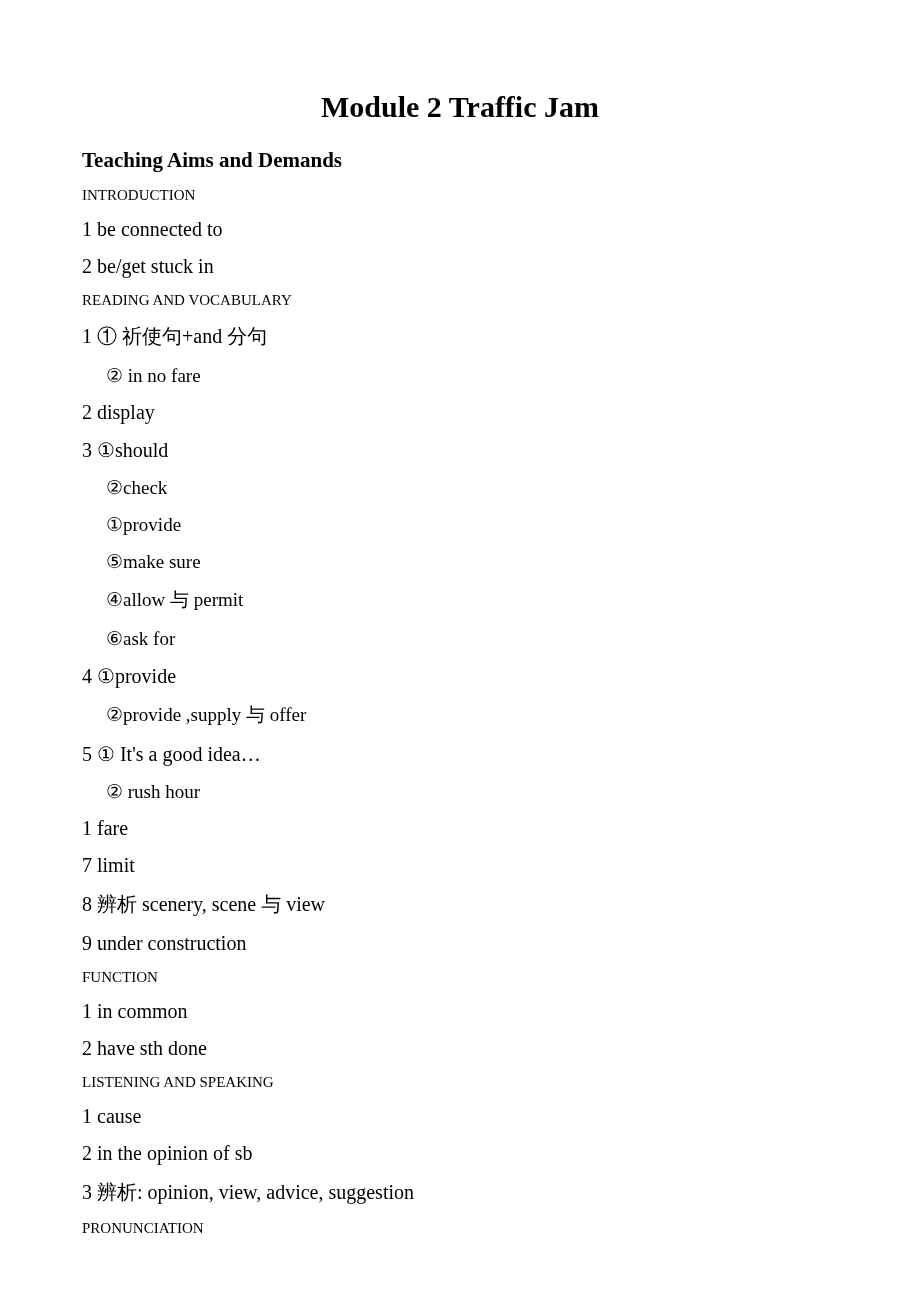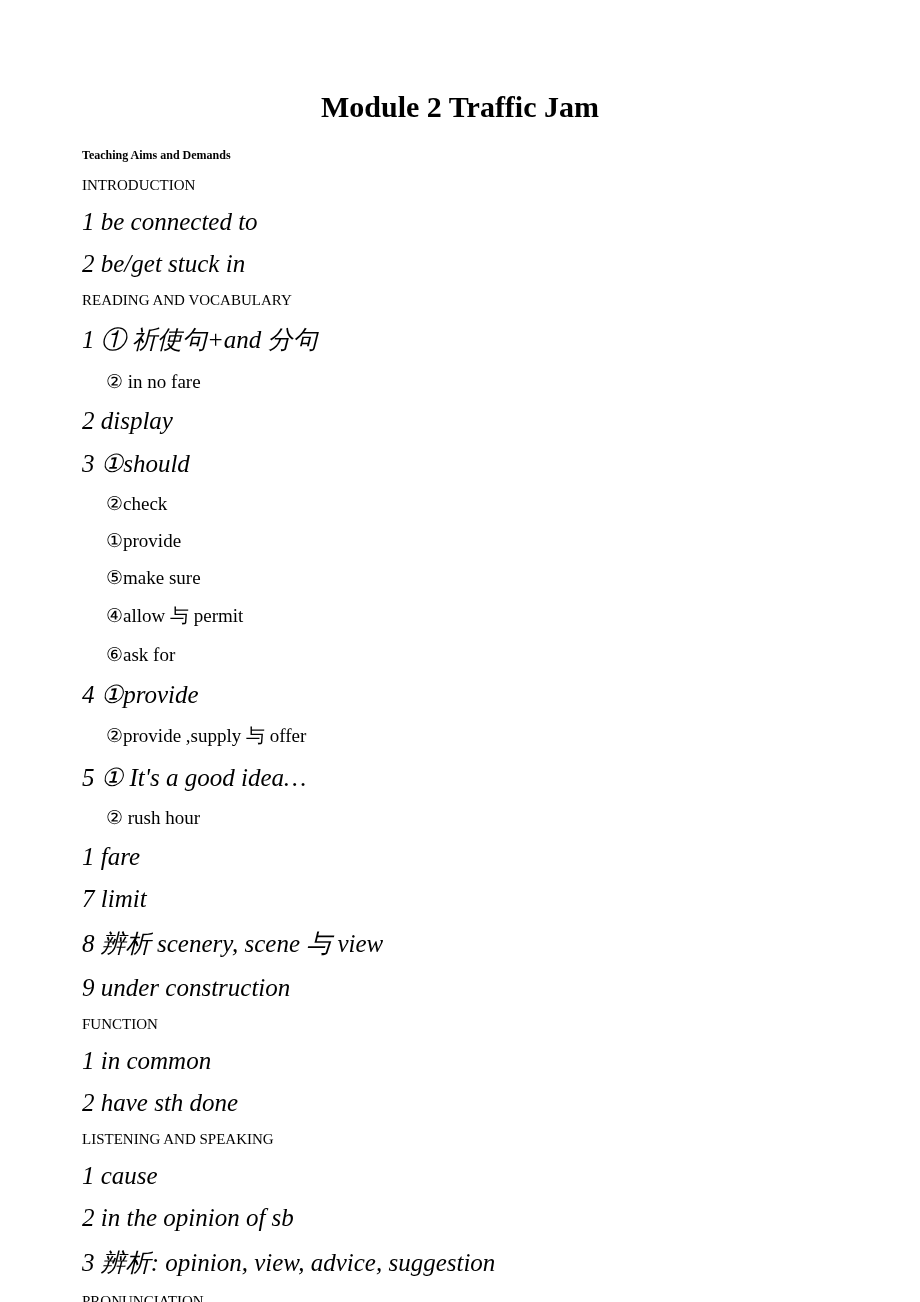--- a/index.html
+++ b/index.html
@@ -12,32 +12,31 @@
     .page {
       padding: 90px 82px 60px 82px;
     }
     .title {
       text-align: center;
       font-size: 30px;
       font-weight: bold;
       margin-bottom: 24px;
     }
     .section-heading {
-      font-size: 12px;
+      font-size: 21px;
       font-weight: bold;
       margin: 0 0 14px 0;
     }
     .section-label {
       font-size: 15px;
       margin: 0 0 14px 0;
     }
     .item {
-      font-size: 25px;
+      font-size: 20px;
       margin: 0 0 14px 0;
-      font-style: italic;
     }
     .subitem {
       font-size: 19px;
       margin: 0 0 14px 0;
       padding-left: 24px;
     }
   </style>
 </head>
 <body>
 

